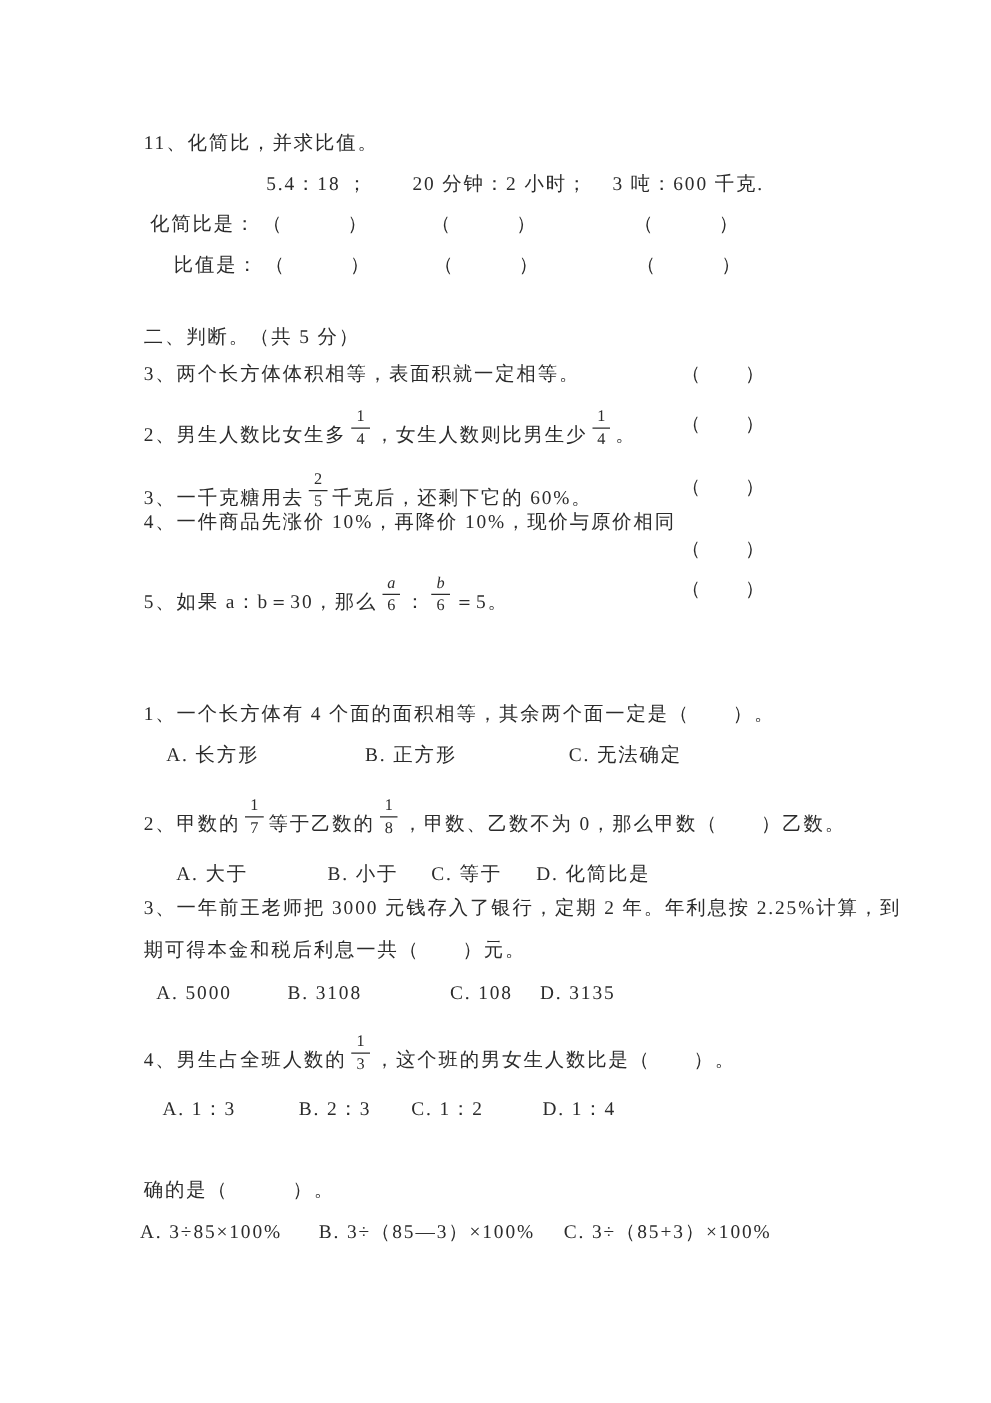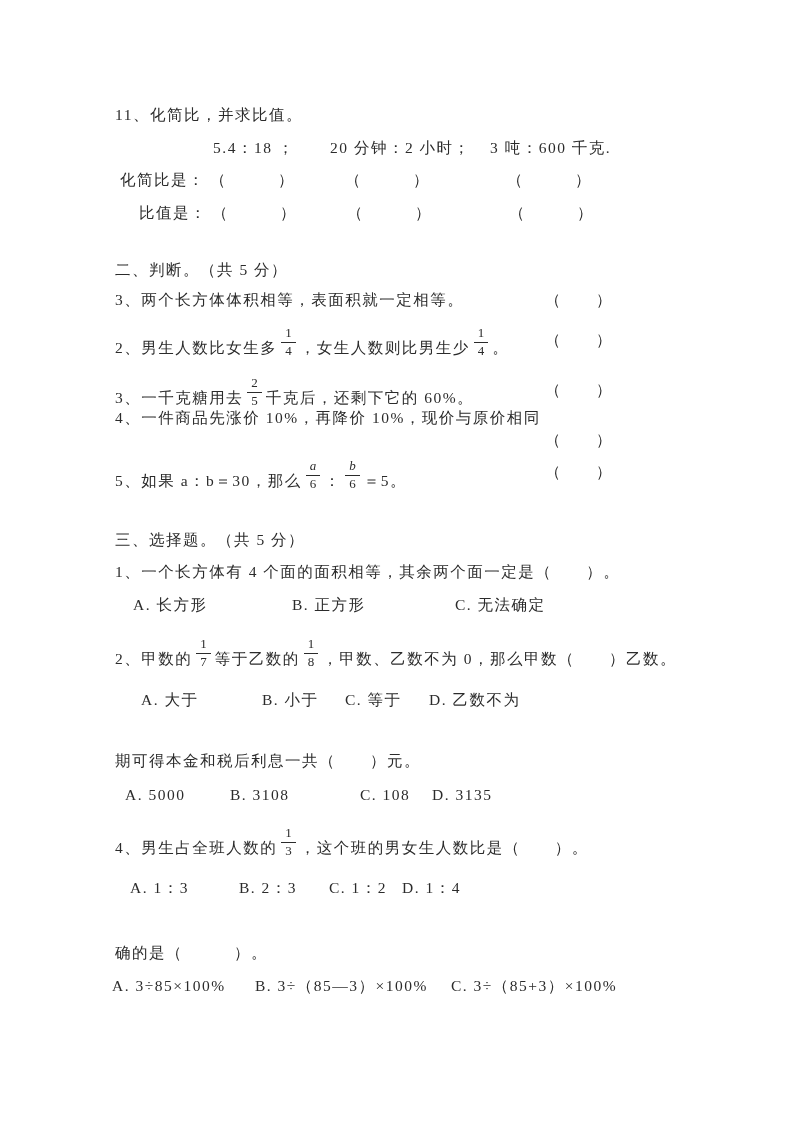--- a/index.html
+++ b/index.html
@@ -86,21 +86,20 @@
       </span>
     <span>：</span>
     <span class="frac var">
         <span class="num">b</span>
         <span class="den">6</span>
       </span>
     <span>＝5。</span>
   </div>
   <div class="ln" style="left:545px;top:462px">（　　）</div>
 
-  <div class="ln" style="left:115px;top:530px"><span class="b">三、选择题。</span><span>（共 5 分）</span></div>
 
   <div class="ln" style="left:115px;top:562px">1、一个长方体有 4 个面的面积相等，其余两个面一定是（　　）。</div>
   <div class="ln" style="left:133px;top:595px">A. 长方形</div>
   <div class="ln" style="left:292px;top:595px">B. 正方形</div>
   <div class="ln" style="left:455px;top:595px">C. 无法确定</div>
 
   <div class="fl" style="left:115px;top:626px">
     <span>2、甲数的</span>
     <span class="frac">
         <span class="num">1</span>
@@ -109,39 +108,40 @@
     <span> 等于乙数的</span>
     <span class="frac">
         <span class="num">1</span>
         <span class="den">8</span>
       </span>
     <span>，甲数、乙数不为 0，那么甲数（　　）乙数。</span>
   </div>
   <div class="ln" style="left:141px;top:690px">A. 大于</div>
   <div class="ln" style="left:262px;top:690px">B. 小于</div>
   <div class="ln" style="left:345px;top:690px">C. 等于</div>
-  <div class="ln" style="left:429px;top:690px">D. 乙数不为</div>
+  <div class="ln" style="left:429px;top:690px">D. 化简比是</div>
 
+  <div class="ln" style="left:115px;top:717px">3、一年前王老师把 3000 元钱存入了银行，定期 2 年。年利息按 2.25%计算，到</div>
   <div class="ln" style="left:115px;top:751px">期可得本金和税后利息一共（　　）元。</div>
   <div class="ln" style="left:125px;top:785px">A. 5000</div>
   <div class="ln" style="left:230px;top:785px">B. 3108</div>
   <div class="ln" style="left:360px;top:785px">C. 108</div>
   <div class="ln" style="left:432px;top:785px">D. 3135</div>
 
   <div class="fl" style="left:115px;top:815px">
     <span>4、男生占全班人数的</span>
     <span class="frac">
         <span class="num">1</span>
         <span class="den">3</span>
       </span>
     <span>，这个班的男女生人数比是（　　）。</span>
   </div>
   <div class="ln" style="left:130px;top:878px">A. 1：3</div>
   <div class="ln" style="left:239px;top:878px">B. 2：3</div>
   <div class="ln" style="left:329px;top:878px">C. 1：2</div>
-  <div class="ln" style="left:402px;top:878px">D. 1：4</div>
+  <div class="ln" style="left:434px;top:878px">D. 1：4</div>
 
   <div class="ln" style="left:115px;top:943px">确的是（　　　）。</div>
   <div class="ln" style="left:112px;top:976px">A. 3÷85×100%</div>
   <div class="ln" style="left:255px;top:976px">B. 3÷（85—3）×100%</div>
   <div class="ln" style="left:451px;top:976px">C. 3÷（85+3）×100%</div>
 
 </div>
 
 </body></html>

